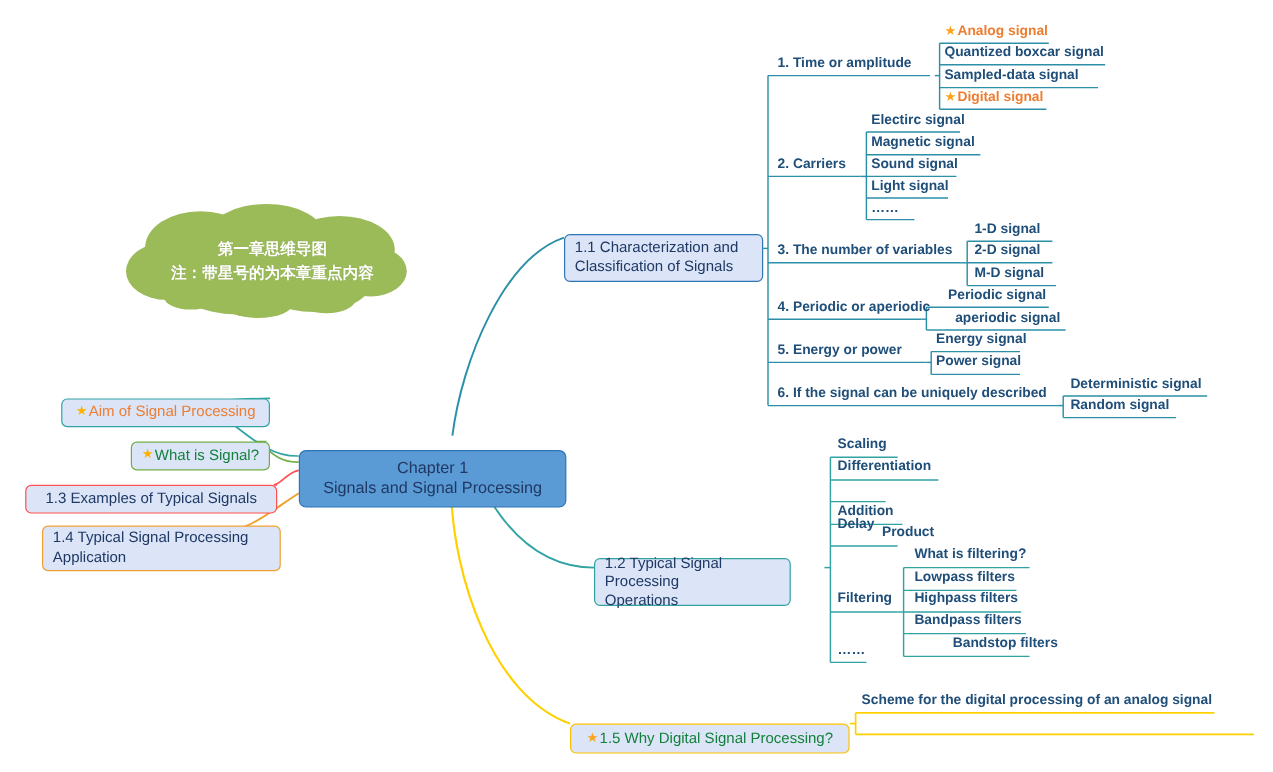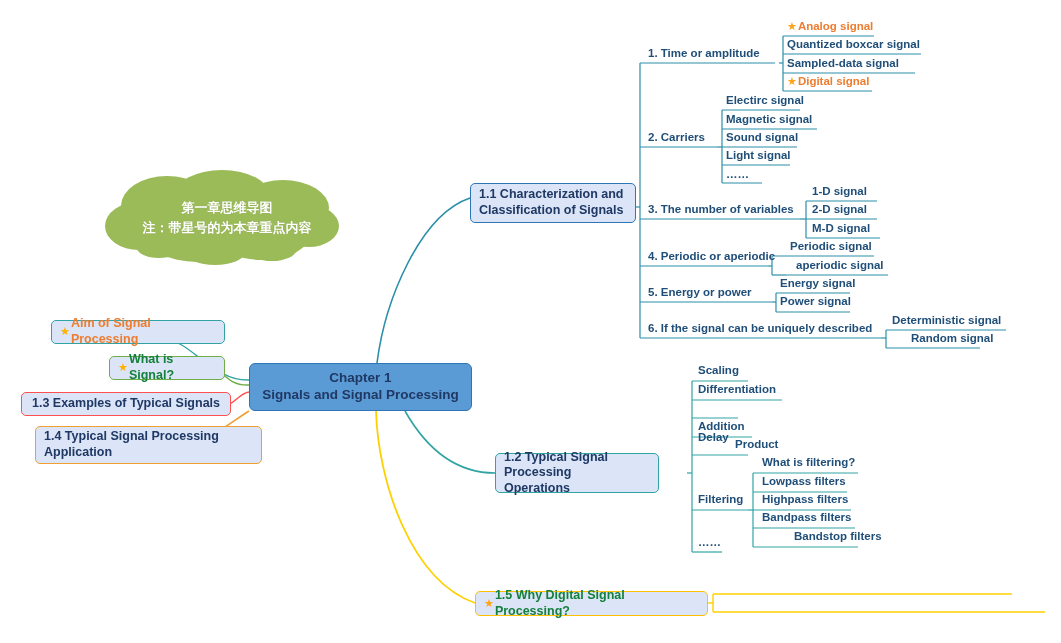--- a/index.html
+++ b/index.html
@@ -15,23 +15,24 @@
     background:#ffffff;
   }
   svg.wires{
     position:absolute;left:0;top:0;width:1061px;height:643px;
     pointer-events:none;
   }
   .node{
     position:absolute;
     box-sizing:border-box;
     border-radius:5px;
-    font-weight:bold;
+    font-weight:normal;
     line-height:1.25;
     white-space:pre-line;
+    margin-top:12px;
   }
   
   #center-node{
     left:249px;top:363px;width:223px;height:48px;
     background:#5b9bd5;
     border:1px solid #2e75b6;
     color:#1f3864;
     font-size:13.5px;
     text-align:center;
     display:flex;align-items:center;justify-content:center;
@@ -198,21 +199,21 @@
   </div>
 
   <div class="node box b-green center-text" style="left:109px;top:356px;width:116px;height:24px;">
     <span class="star">★</span><span style="color:#15803d">What is Signal?</span>
   </div>
 
   <div class="node box b-red center-text" style="left:21px;top:392px;width:210px;height:24px;">
     <span>1.3 Examples of Typical Signals</span>
   </div>
 
-  <div class="node box b-orange" style="left:35px;top:426px;width:227px;height:38px;">
+  <div class="node box b-orange" style="left:35px;top:426px;width:199px;height:38px;">
     <span>1.4 Typical Signal Processing
 Application</span>
   </div>
 
   <div class="node box b-blue" style="left:470px;top:183px;width:166px;height:40px;">
     <span>1.1 Characterization and
 Classification of Signals</span>
   </div>
 
   <div class="leaf" style="left:648px;top:48px;">1. Time or amplitude</div>
@@ -241,21 +242,21 @@
   <div class="leaf" style="left:812px;top:204px;">2-D signal</div>
   <div class="leaf" style="left:812px;top:223px;">M-D signal</div>
 
   <div class="leaf" style="left:790px;top:241px;">Periodic signal</div>
   <div class="leaf" style="left:796px;top:260px;">aperiodic signal</div>
 
   <div class="leaf" style="left:780px;top:278px;">Energy signal</div>
   <div class="leaf" style="left:780px;top:296px;">Power signal</div>
 
   <div class="leaf" style="left:892px;top:315px;">Deterministic signal</div>
-  <div class="leaf" style="left:892px;top:333px;margin-left:19px;">Random signal</div>
+  <div class="leaf" style="left:892px;top:333px;">Random signal</div>
 
   <div class="node box b-teal" style="left:495px;top:453px;width:164px;height:40px;">
     <span>1.2 Typical Signal Processing
 Operations</span>
   </div>
 
   <div class="leaf" style="left:698px;top:365px;">Scaling</div>
   <div class="leaf" style="left:698px;top:384px;">Differentiation</div>
   <div class="leaf" style="left:698px;top:402px;margin-top:30px;">Delay</div>
   <div class="leaf" style="left:698px;top:421px;">Addition</div>
@@ -266,14 +267,15 @@
   <div class="leaf" style="left:762px;top:457px;">What is filtering?</div>
   <div class="leaf" style="left:762px;top:476px;">Lowpass filters</div>
   <div class="leaf" style="left:762px;top:494px;">Highpass filters</div>
   <div class="leaf" style="left:762px;top:512px;">Bandpass filters</div>
   <div class="leaf" style="left:762px;top:531px;padding-left:32px;">Bandstop filters</div>
 
   <div class="node box b-yellow center-text" style="left:475px;top:591px;width:233px;height:25px;">
     <span class="star orange-star">★</span><span style="color:#15803d">1.5 Why Digital Signal Processing?</span>
   </div>
 
+  <div class="leaf" style="left:718px;top:579px;">Scheme for the digital processing of an analog signal</div>
 
 </div>
 
 </body></html>

